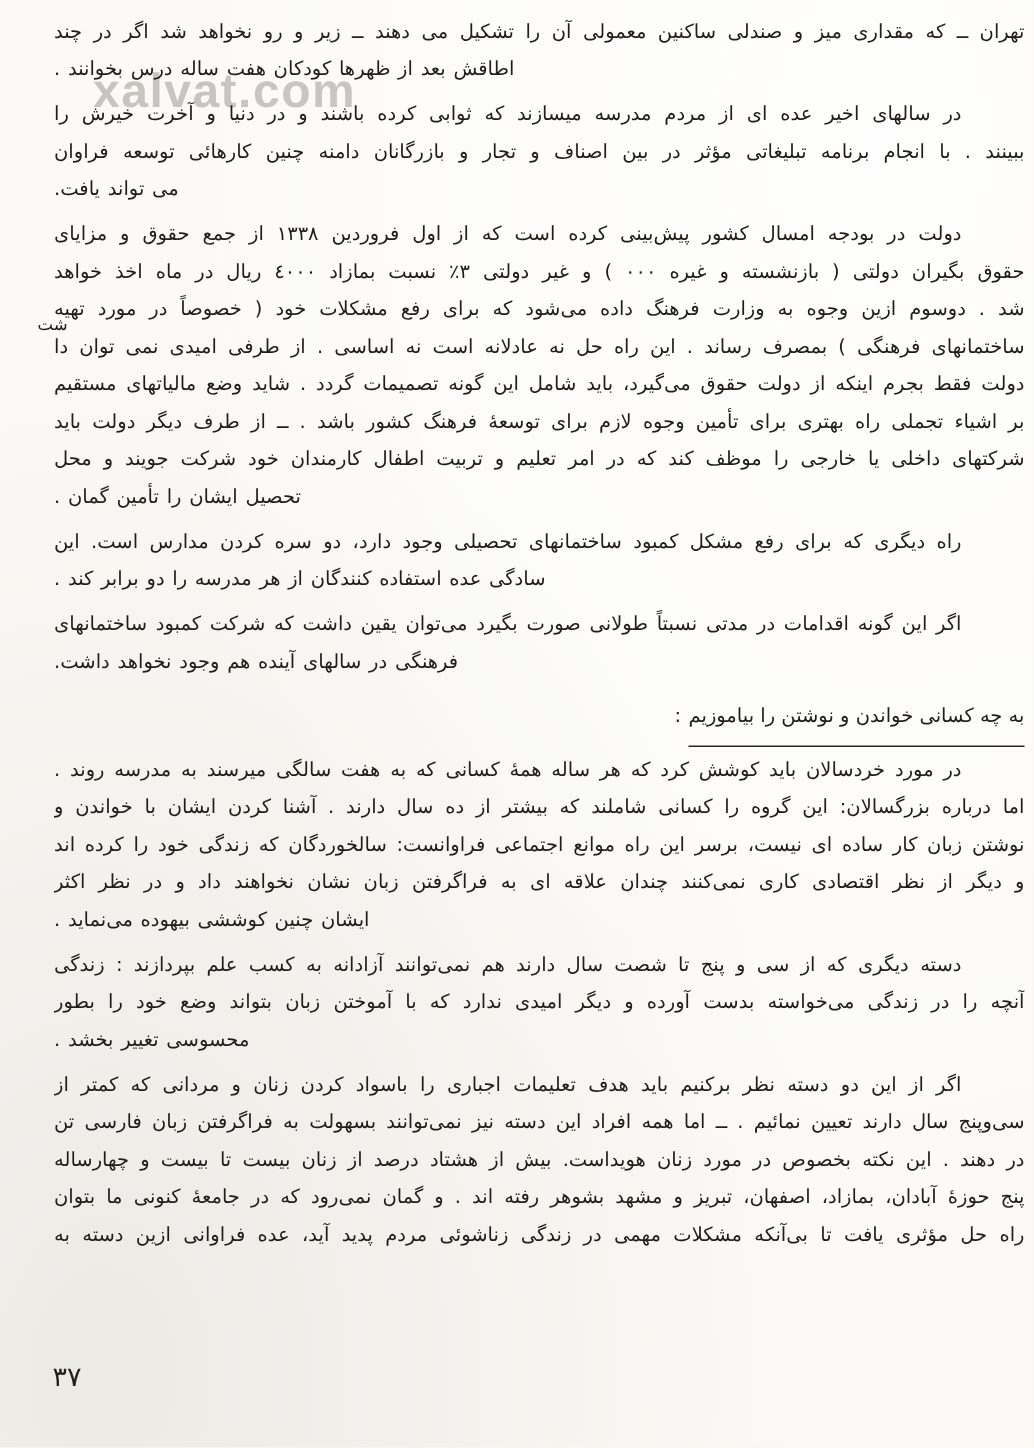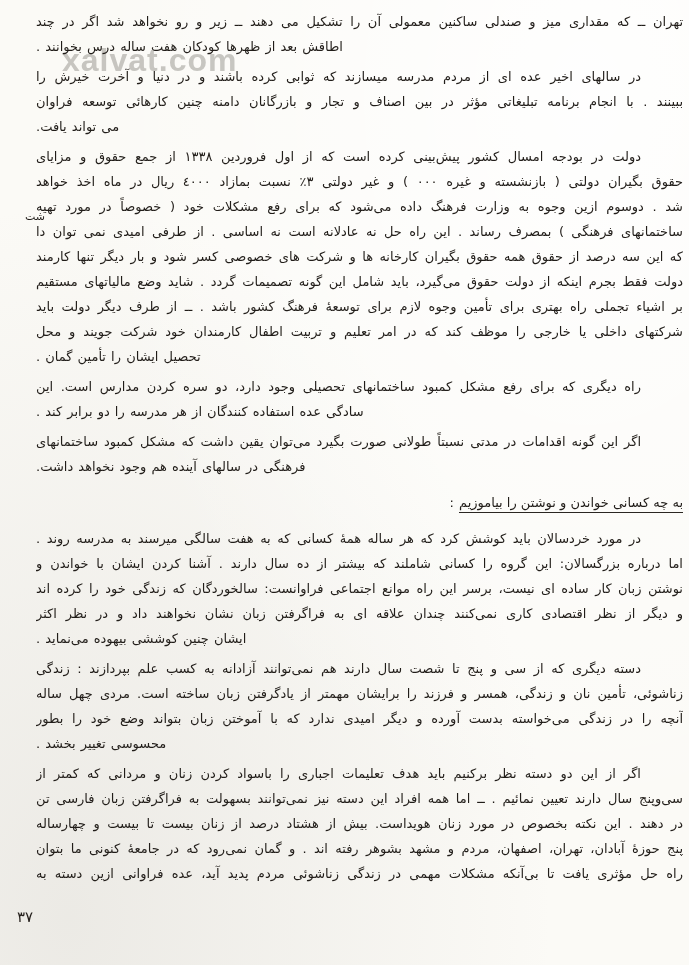--- a/index.html
+++ b/index.html
@@ -27,37 +27,37 @@
     text-align:justify;text-align-last:justify;
     height:25px;overflow:hidden;
     word-spacing:1px;
   }
   .ln.end{text-align-last:auto;text-align:left;}
   .ln.indent{text-indent:42px;}
   .heading-row{
     height:25px;margin:11px 0 11px 0;text-align:right;
   }
   .heading-underline{
-    border-bottom:1.4px solid #2b2722;padding-bottom:2px;
+    border-bottom:1.4px solid #2b2722;padding-bottom:12px;
   }
   .heading-colon{margin-right:5px;}
   .margin-note{
     position:absolute;left:-11px;top:60px;
     font-size:11px;color:#211d19;
   }
   .watermark{
     position:absolute;left:62px;top:42px;
     font-family:"Liberation Sans",sans-serif;
     font-weight:bold;font-size:32px;letter-spacing:1px;
     color:#a8a6a0;opacity:.62;
     direction:ltr;
   }
   .pagenum{
-    position:absolute;left:17px;top:908px;
-    font-size:15px;color:#241f1b;direction:rtl;
+    position:absolute;left:35px;top:908px;
+    font-size:18px;color:#241f1b;direction:rtl;
   }
 </style>
 </head>
 <body>
 
 <div class="sheet">
 
   <div class="watermark">xalvat.com</div>
 
   <div class="text">
@@ -72,61 +72,59 @@
       <div class="ln">ببینند . با انجام برنامه تبلیغاتی مؤثر در بین اصناف و تجار و بازرگانان دامنه چنین کارهائی توسعه فراوان</div>
       <div class="ln end">می تواند یافت.</div>
     </div>
 
     <div class="para">
       <span class="margin-note">شت</span>
       <div class="ln indent">دولت در بودجه امسال کشور پیش‌بینی کرده است که از اول فروردین ۱۳۳۸ از جمع حقوق و مزایای</div>
       <div class="ln">حقوق بگیران دولتی ( بازنشسته و غیره ۰۰۰ ) و غیر دولتی ۳٪ نسبت بمازاد ٤٠٠٠ ریال در ماه اخذ خواهد</div>
       <div class="ln">شد . دوسوم ازین وجوه به وزارت فرهنگ داده می‌شود که برای رفع مشکلات خود ( خصوصاً در مورد تهیه</div>
       <div class="ln">ساختمانهای فرهنگی ) بمصرف رساند . این راه حل نه عادلانه است نه اساسی . از طرفی امیدی نمی توان دا</div>
-      <div class="ln">که این سه درصد از حقوق همه حقوق بگیران کارخانه ها و شرکت های خصوصی کسر شود و بار دیگر تنها کارمند</div>
       <div class="ln">دولت فقط بجرم اینکه از دولت حقوق می‌گیرد، باید شامل این گونه تصمیمات گردد . شاید وضع مالیاتهای مستقیم</div>
       <div class="ln">بر اشیاء تجملی راه بهتری برای تأمین وجوه لازم برای توسعهٔ فرهنگ کشور باشد . ــ از طرف دیگر دولت باید</div>
       <div class="ln">شرکتهای داخلی یا خارجی را موظف کند که در امر تعلیم و تربیت اطفال کارمندان خود شرکت جویند و محل</div>
       <div class="ln end">تحصیل ایشان را تأمین گمان .</div>
     </div>
 
     <div class="para">
       <div class="ln indent">راه دیگری که برای رفع مشکل کمبود ساختمانهای تحصیلی وجود دارد، دو سره کردن مدارس است. این</div>
       <div class="ln end">سادگی عده استفاده کنندگان از هر مدرسه را دو برابر کند .</div>
     </div>
 
     <div class="para">
-      <div class="ln indent">اگر این گونه اقدامات در مدتی نسبتاً طولانی صورت بگیرد می‌توان یقین داشت که مشکل کمبود ساختمانهای</div>
+      <div class="ln indent">اگر این گونه اقدامات در مدتی نسبتاً طولانی صورت بگیرد می‌توان یقین داشت که شرکت کمبود ساختمانهای</div>
       <div class="ln end">فرهنگی در سالهای آینده هم وجود نخواهد داشت.</div>
     </div>
 
     <div class="heading-row">
       <span class="heading-underline">به چه کسانی خواندن و نوشتن را بیاموزیم</span><span class="heading-colon">:</span>
     </div>
 
     <div class="para">
       <div class="ln indent">در مورد خردسالان باید کوشش کرد که هر ساله همهٔ کسانی که به هفت سالگی میرسند به مدرسه روند .</div>
       <div class="ln">اما درباره بزرگسالان: این گروه را کسانی شاملند که بیشتر از ده سال دارند . آشنا کردن ایشان با خواندن و</div>
       <div class="ln">نوشتن زبان کار ساده ای نیست، برسر این راه موانع اجتماعی فراوانست: سالخوردگان که زندگی خود را کرده اند</div>
       <div class="ln">و دیگر از نظر اقتصادی کاری نمی‌کنند چندان علاقه ای به فراگرفتن زبان نشان نخواهند داد و در نظر اکثر</div>
       <div class="ln end">ایشان چنین کوششی بیهوده می‌نماید .</div>
     </div>
 
     <div class="para">
       <div class="ln indent">دسته دیگری که از سی و پنج تا شصت سال دارند هم نمی‌توانند آزادانه به کسب علم بپردازند : زندگی</div>
-      <div class="ln">زناشوئی، تأمین نان و زندگی، همسر و فرزند را برایشان مهمتر از یادگرفتن زبان ساخته است. مردی چهل ساله</div>
       <div class="ln">آنچه را در زندگی می‌خواسته بدست آورده و دیگر امیدی ندارد که با آموختن زبان بتواند وضع خود را بطور</div>
       <div class="ln end">محسوسی تغییر بخشد .</div>
     </div>
 
     <div class="para">
       <div class="ln indent">اگر از این دو دسته نظر برکنیم باید هدف تعلیمات اجباری را باسواد کردن زنان و مردانی که کمتر از</div>
       <div class="ln">سی‌وپنج سال دارند تعیین نمائیم . ــ اما همه افراد این دسته نیز نمی‌توانند بسهولت به فراگرفتن زبان فارسی تن</div>
       <div class="ln">در دهند . این نکته بخصوص در مورد زنان هویداست. بیش از هشتاد درصد از زنان بیست تا بیست و چهارساله</div>
-      <div class="ln">پنج حوزهٔ آبادان، تهران، اصفهان، مردم و مشهد بشوهر رفته اند . و گمان نمی‌رود که در جامعهٔ کنونی ما بتوان</div>
+      <div class="ln">پنج حوزهٔ آبادان، بمازاد، اصفهان، تبریز و مشهد بشوهر رفته اند . و گمان نمی‌رود که در جامعهٔ کنونی ما بتوان</div>
       <div class="ln">راه حل مؤثری یافت تا بی‌آنکه مشکلات مهمی در زندگی زناشوئی مردم پدید آید، عده فراوانی ازین دسته به</div>
     </div>
 
   </div>
 
   <div class="pagenum">٣٧</div>
 
 </div>
 
 </body></html>

